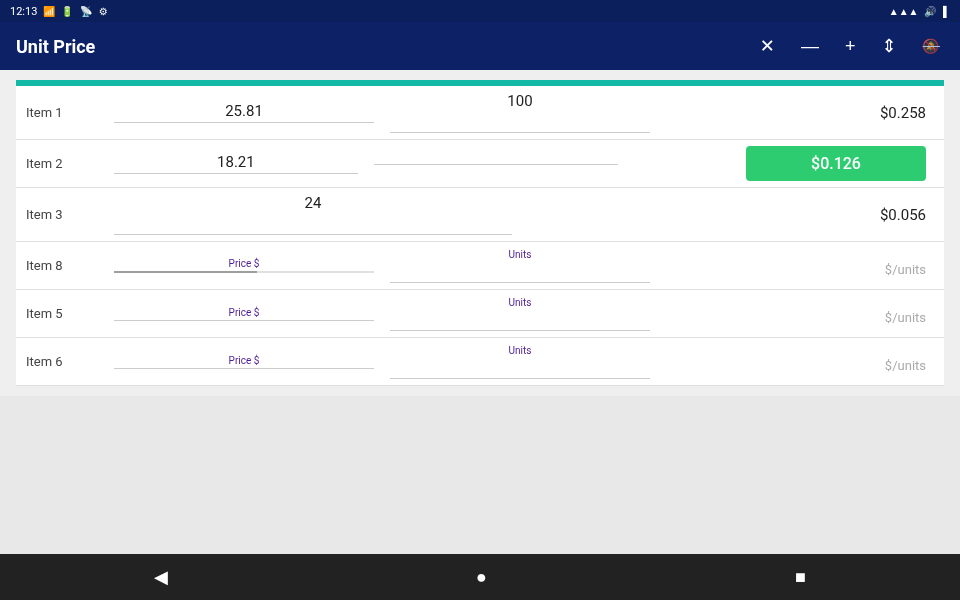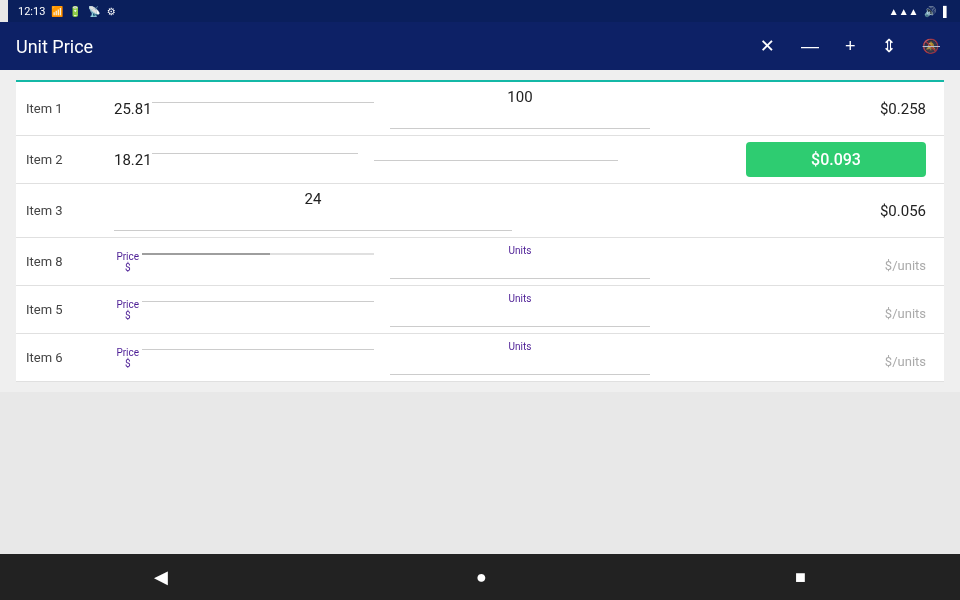--- a/index.html
+++ b/index.html
@@ -13,21 +13,20 @@
     }
 
     
     .status-bar {
       background: #0a1f5c;
       height: 22px;
       display: flex;
       align-items: center;
       justify-content: space-between;
       padding: 0 10px;
-      margin-left: 8px;
     }
     .status-bar-left {
       display: flex;
       align-items: center;
       gap: 6px;
     }
     .status-bar-right {
       display: flex;
       align-items: center;
       gap: 6px;
@@ -46,21 +45,21 @@
       background: #0d2166;
       height: 48px;
       display: flex;
       align-items: center;
       justify-content: space-between;
       padding: 0 16px;
     }
     .title-text {
       color: white;
       font-size: 18px;
-      font-weight: 400;
+      font-weight: 700;
     }
     .title-actions {
       display: flex;
       align-items: center;
       gap: 18px;
     }
     .title-action-btn {
       color: white;
       font-size: 18px;
       cursor: pointer;
@@ -80,34 +79,34 @@
     .table-row {
       display: flex;
       align-items: center;
       background: white;
       border-bottom: 1px solid #e0e0e0;
       padding: 0 10px;
       min-height: 48px;
       position: relative;
     }
     .table-row:first-child {
-      border-top: 2px solid #14b8a6;
+      border-top: 6px solid #14b8a6;
     }
 
     .row-label {
       width: 80px;
       color: #444;
       font-size: 13px;
       flex-shrink: 0;
     }
 
     .row-price-col {
       flex: 1;
       display: flex;
-      flex-direction: row;
+      flex-direction: column;
       justify-content: center;
       padding: 6px 8px;
     }
     .row-units-col {
       flex: 1;
       display: flex;
       flex-direction: column;
       justify-content: center;
       padding: 6px 8px;
       border-left: none;
@@ -239,21 +238,21 @@
   <div class="table-row">
     <span class="row-label">Item 2</span>
     <div class="row-price-col">
       <div class="field-value">18.21</div>
       <div class="field-underline"></div>
     </div>
     <div class="row-units-col">
       <div class="field-underline"></div>
     </div>
     <div class="row-result-col" style="flex:1.2;">
-      <span class="result-highlight">$0.093</span>
+      <span class="result-highlight">$0.126</span>
     </div>
   </div>
 
   <div class="table-row">
     <span class="row-label">Item 3</span>
     <div class="row-units-col">
       <div class="field-value">24</div>
       <div class="field-underline"></div>
     </div>
     <div class="row-result-col">

